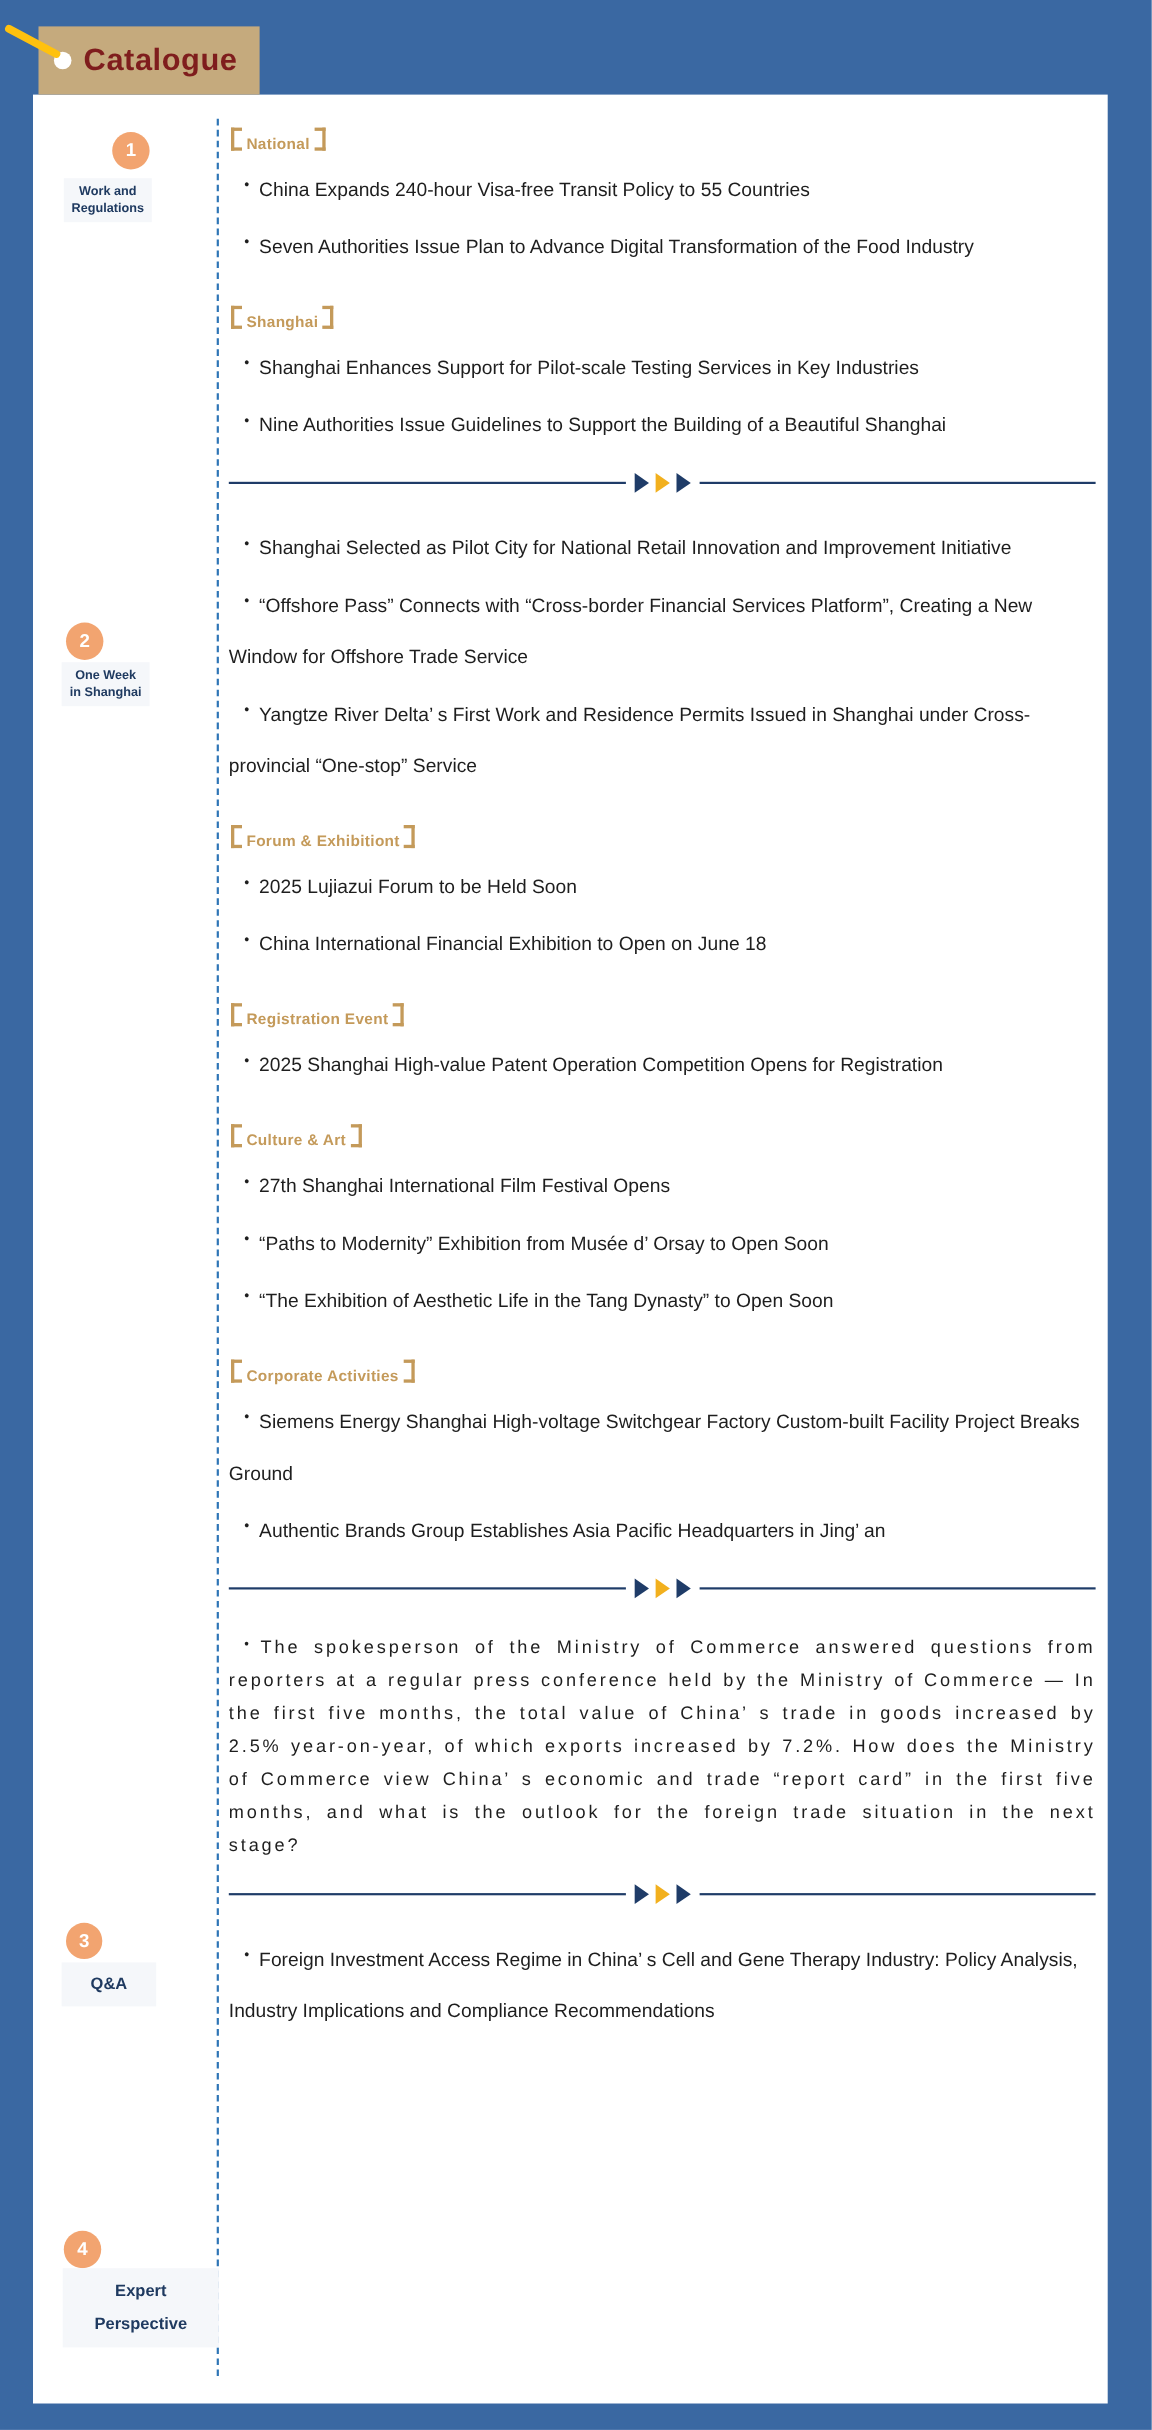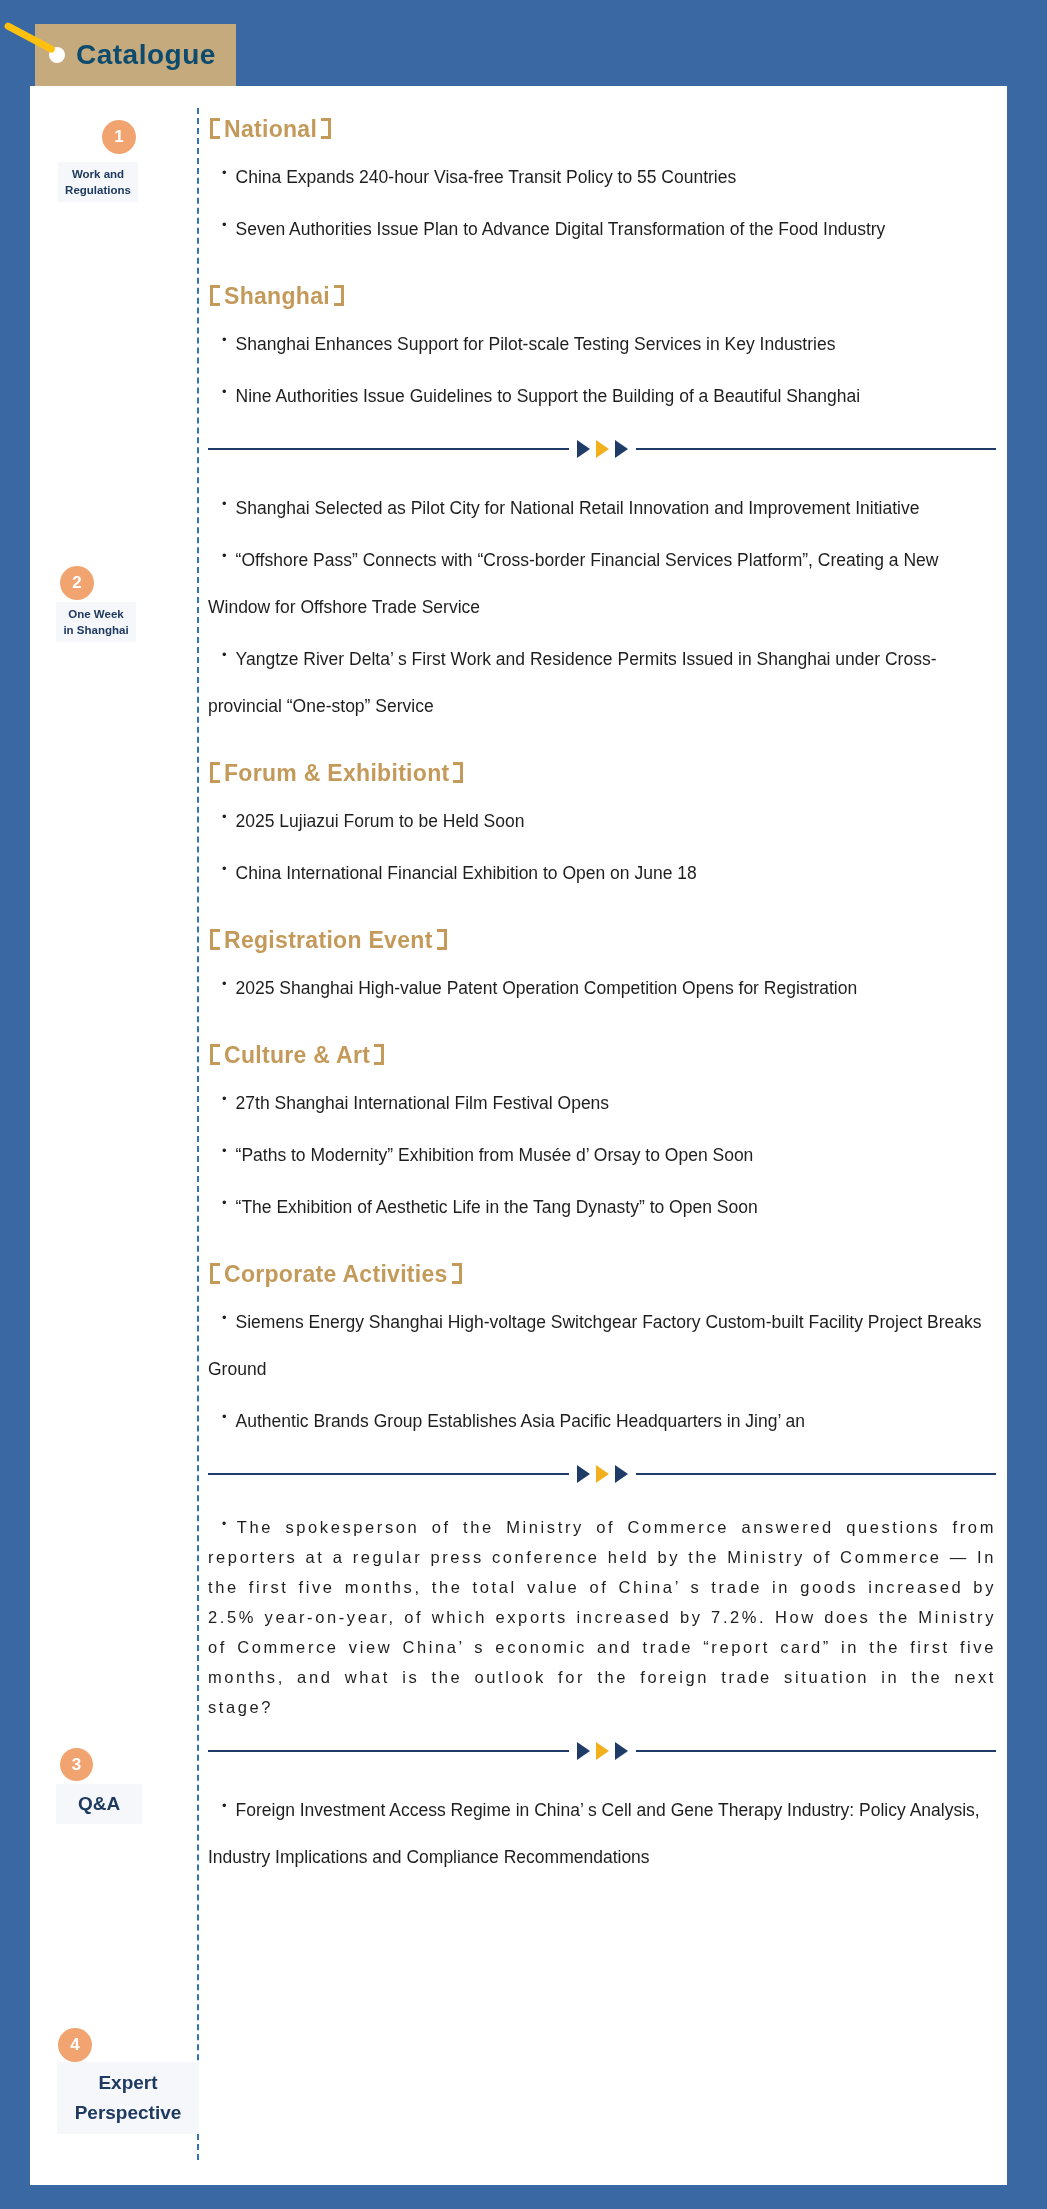--- a/index.html
+++ b/index.html
@@ -17,21 +17,21 @@
   }
   .tan-box{
     position:absolute;left:35px;top:24px;width:201px;height:62px;
     background:#C5AA7D;z-index:2;display:flex;align-items:center;
   }
   .tan-box .dot-icon{
     width:16px;height:16px;border-radius:50%;background:#ffffff;
     margin-left:14px;flex:0 0 auto;
   }
   .tan-box .title{
-    color:#0c4a6e;font-size:28px;font-weight:bold;margin-left:11px;
+    color:#7f1d1d;font-size:28px;font-weight:bold;margin-left:11px;
     letter-spacing:.5px;white-space:nowrap;
   }
   
   .card{
     position:absolute;left:30px;top:86px;width:977px;height:2099px;
     background:#ffffff;overflow:hidden;z-index:1;
   }
   .dash-divider{
     position:absolute;left:167px;top:22px;height:2052px;width:0;
     border-left:2px dashed #2E75B6;
@@ -41,28 +41,28 @@
   .num-circle{
     position:absolute;border-radius:50%;background:#F2A470;color:#fff;
     font-weight:bold;font-size:17px;display:flex;align-items:center;justify-content:center;
   }
   .side-label{
     position:absolute;background:#F5F7FA;color:#1F3A60;font-weight:bold;
     display:flex;flex-direction:column;align-items:center;justify-content:center;
     text-align:center;
   }
   .side-label.small{font-size:11.5px;line-height:16px;}
-  .side-label.large{font-size:19px;line-height:30px;}
+  .side-label.large{font-size:15px;line-height:30px;}
   
   .content{
     position:absolute;left:178px;top:18px;width:788px;
     color:#1E1E1E;font-size:17.5px;
   }
   .sec-h{
-    color:#C49A5A;font-weight:bold;font-size:23px;
+    color:#C49A5A;font-weight:bold;font-size:14px;
     margin:30px 0 6px 2px;letter-spacing:.3px;
   }
   .sec-h.first{margin-top:12px;}
   .lb,.rb{
     display:inline-block;width:7px;height:15px;vertical-align:-2px;
   }
   .lb{border:3px solid #C49A5A;border-right:none;margin-right:4px;}
   .rb{border:3px solid #C49A5A;border-left:none;margin-left:4px;}
   .item{line-height:47px;text-indent:14px;margin:0;}
   .item .dot{font-size:13px;vertical-align:6px;margin-right:9px;}

